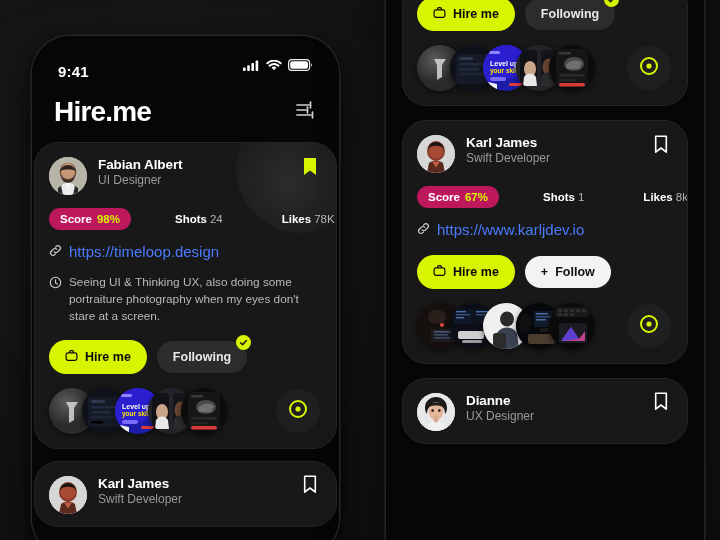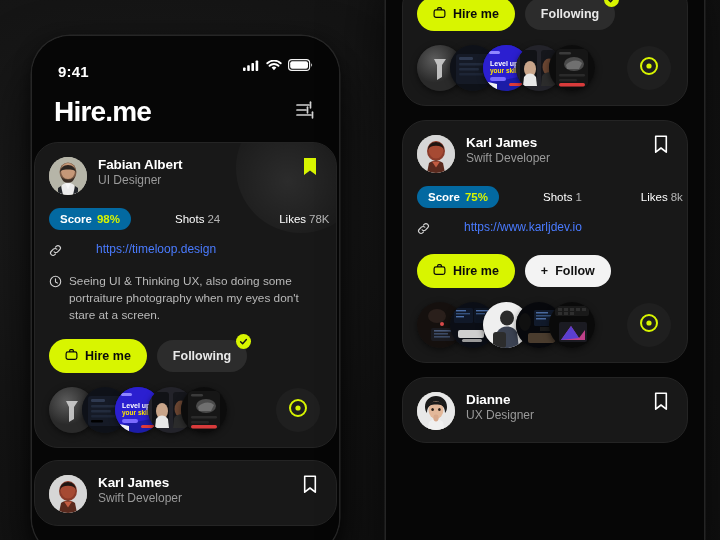--- a/index.html
+++ b/index.html
@@ -105,34 +105,34 @@
   }
   .avatar svg { display: block; width: 100%; height: 100%; }
   .who { display: flex; flex-direction: column; gap: 1px; min-width: 0; }
   .who-name { color: #fff; font-size: 13.5px; font-weight: 700; letter-spacing: -0.1px; }
   .who-role { color: #9a9a9a; font-size: 12px; font-weight: 400; }
   .bookmark { margin-left: auto; width: 20px; height: 22px; display: flex; align-items: center; justify-content: center; cursor: pointer; }
 
   
   .stats { display: flex; align-items: center; margin-top: 13px; }
   .score-pill {
-    background: #0369a1; border-radius: 20px;
+    background: #be185d; border-radius: 20px;
     padding: 5px 11px; font-size: 11.5px; color: #ffffff; font-weight: 700;
     display: inline-flex; gap: 5px; align-items: baseline;
   }
   .score-val { color: #d8f500; font-weight: 700; }
   .stat-group { margin-left: auto; display: flex; gap: 15px; align-items: baseline; }
   .stat { font-size: 11.5px; color: #cfcfcf; }
-  .stat b { color: #ffffff; font-weight: 400; margin-left: 44px; }
+  .stat b { color: #ffffff; font-weight: 700; margin-left: 44px; }
   .stat span { color: #b4b4b4; font-weight: 400; margin-left: 3px; }
 
   
   .row-icon { display: flex; gap: 7px; align-items: flex-start; margin-top: 12px; }
   .row-icon .gl { flex: 0 0 13px; margin-top: 1px; }
-  .link-text { color: #4a7bff; font-size: 12px; text-decoration: none; line-height: 1.3; cursor: pointer; margin-left: 27px; }
+  .link-text { color: #4a7bff; font-size: 15px; text-decoration: none; line-height: 1.3; cursor: pointer; }
   .bio-text { color: #b9b9b9; font-size: 11.8px; line-height: 1.45; }
 
   
   .actions { display: flex; gap: 10px; align-items: center; margin-top: 15px; }
   .btn {
     border: none; border-radius: 22px;
     font-family: "Liberation Sans", sans-serif;
     font-size: 12.5px; font-weight: 700;
     padding: 9px 16px; display: inline-flex; align-items: center; gap: 7px;
     cursor: pointer; position: relative;
@@ -522,21 +522,21 @@
                 <svg width="14" height="19" viewBox="0 0 14 19">
                     <path d="M1.7 1.2h10.6v16l-5.3-4.2-5.3 4.2z" fill="none" stroke="#ffffff" stroke-width="1.6" stroke-linejoin="round"></path>
                   </svg>
               </span>
             </div>
           </div>
 
           <div class="stats">
             <div class="score-pill">
               <span>Score</span>
-              <span class="score-val">75%</span>
+              <span class="score-val">67%</span>
             </div>
             <div class="stat-group">
               <div class="stat">
                 <b>Shots</b><span>1</span>
               </div>
               <div class="stat">
                 <b>Likes</b><span>8k</span>
               </div>
             </div>
           </div>

